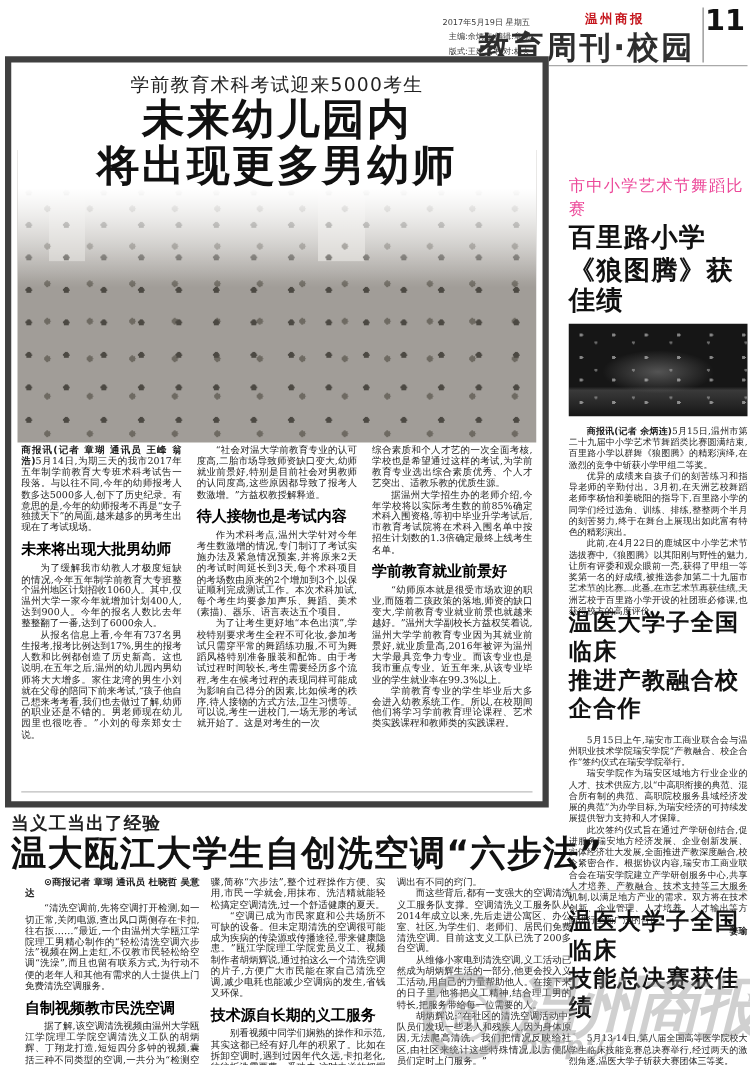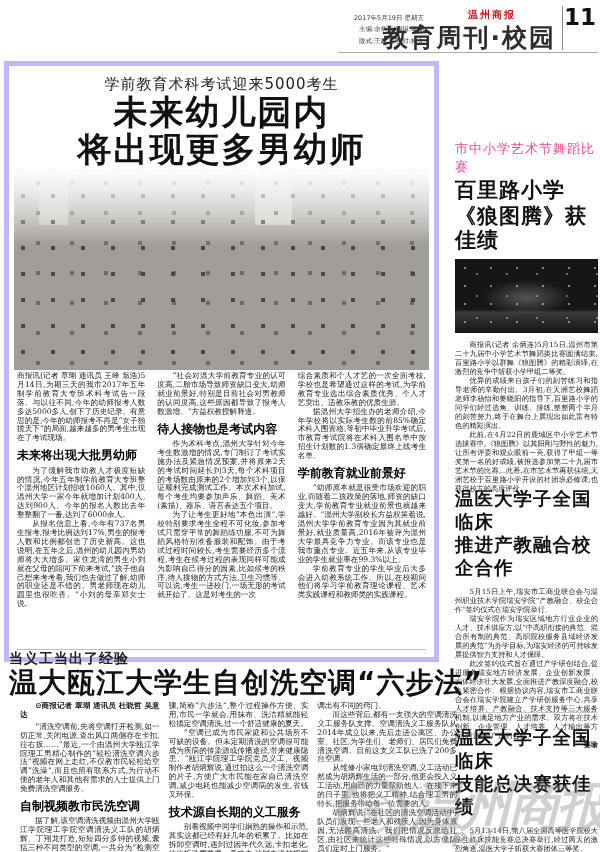--- a/index.html
+++ b/index.html
@@ -12,21 +12,21 @@
   .mast-section { position:absolute; top:21px; right:44px; font-size:25px; font-weight:700;
     color:#2d2d2d; letter-spacing:2px; }
   .mast-paper { position:absolute; top:8px; right:84px; font-size:10px; font-weight:700;
     color:#c5161d; letter-spacing:2px; }
   .mast-vrule { position:absolute; top:6px; right:37px; width:1px; height:44px; background:#8a8a8a; }
   .mast-page { position:absolute; top:4px; right:4px; font-size:23px; font-weight:700; color:#111; }
   .mast-rule { position:absolute; top:52px; left:338px; right:2px; height:1px; background:#a9a9a9; }
 
   
   .lead-frame { position:absolute; left:4px; top:45px; width:435px; height:601px;
-    border:5px solid #c4b5fd; background:#fff; overflow:hidden;margin-top:16px; }
+    border:5px solid #404040; background:#fff; overflow:hidden; }
   .lead-inner { position:relative; width:100%; height:100%; }
   .lead-photo { position:absolute; left:5px; right:5px; top:70px; height:234px;
     background-color:#a19d98;
     background-image:
       radial-gradient(circle 4px at 9px 8px, #4c4943 62%, transparent 63%),
       radial-gradient(circle 4px at 24px 17px, #6e6a62 62%, transparent 63%),
       radial-gradient(circle 3px at 16px 26px, #8b867d 62%, transparent 63%),
       linear-gradient(90deg, transparent 6%, #c9c6c1 6%, #c9c6c1 13%, transparent 13%,
         transparent 58%, #cecbc6 58%, #cecbc6 67%, transparent 67%),
       linear-gradient(180deg, #d8d6d2 0%, #c2bfba 20%, rgba(190,187,182,0) 45%);
@@ -38,21 +38,21 @@
   .lead-kicker { padding-top:9px; font-size:15px; letter-spacing:1px; color:#222; }
   .lead-h { font-size:34px; font-weight:700; line-height:1.08; letter-spacing:2px; color:#111; }
   .lead-cols { position:absolute; left:8px; right:8px; top:306px; height:272px; overflow:hidden;
     display:flex; gap:12px; z-index:2; }
   .ncol { flex:1; font-family:"DejaVu Serif","Liberation Serif",serif; font-size:7.6px;
     line-height:8.9px; text-align:justify; color:#222; }
   .ncol p { text-indent:2em; }
   .ncol p.noindent { text-indent:0; }
   .ncol .sub { font-family:"DejaVu Sans","Liberation Sans",sans-serif; font-size:12px;
     font-weight:700; line-height:1.2; margin:5px 0 4px; text-indent:0; color:#000; }
-  .leadin { font-weight:400; font-family:"DejaVu Sans","Liberation Sans",sans-serif; }
+  .leadin { font-weight:700; font-family:"DejaVu Sans","Liberation Sans",sans-serif; }
   .lead-hairline { position:absolute; left:8px; right:8px; top:583px; height:1px; background:#bdbdbd; }
 
   
   .vol-kicker { position:absolute; left:9px; top:650px; font-size:14px; font-weight:600;
     color:#222; letter-spacing:1px; }
   .vol-headline { position:absolute; left:9px; top:664px; width:438px; font-size:28px;
     font-weight:700; letter-spacing:1px; color:#111; white-space:nowrap; }
   .vol-cols { position:absolute; left:20px; top:702px; width:437px; height:150px; overflow:hidden;
     display:flex; gap:9px; }
   .vol-byline { font-weight:700; font-family:"DejaVu Sans","Liberation Sans",sans-serif;

